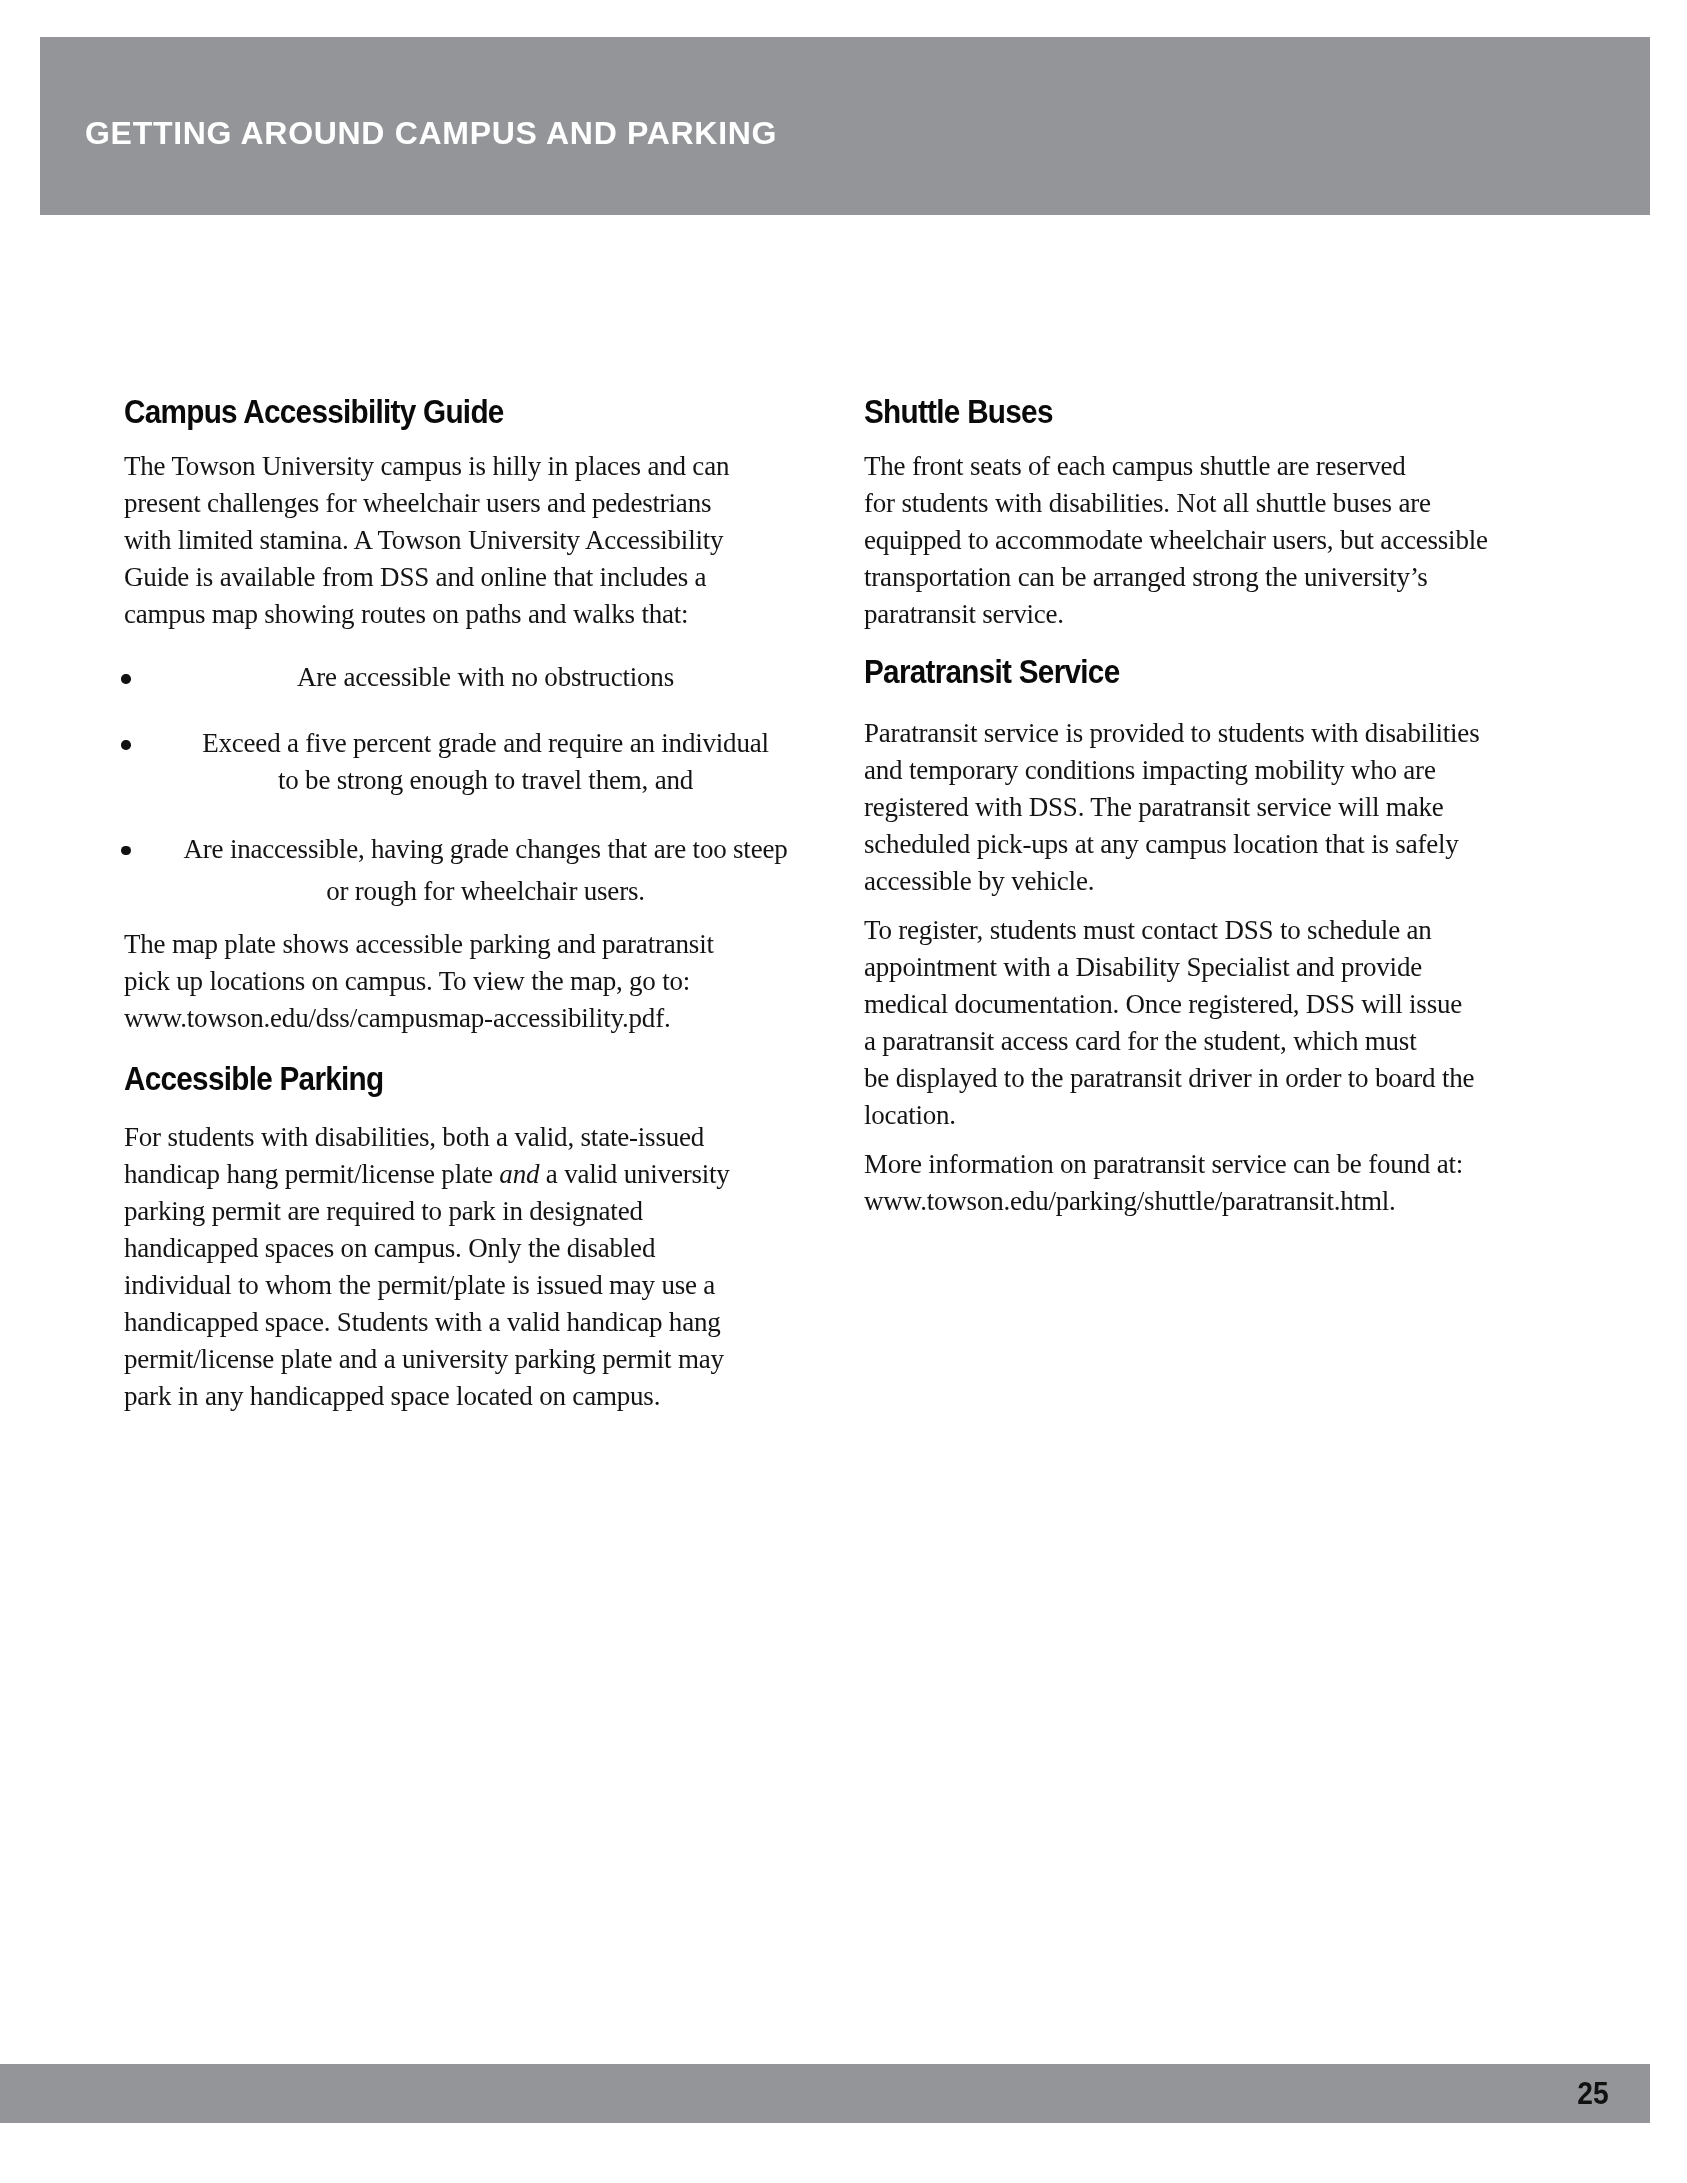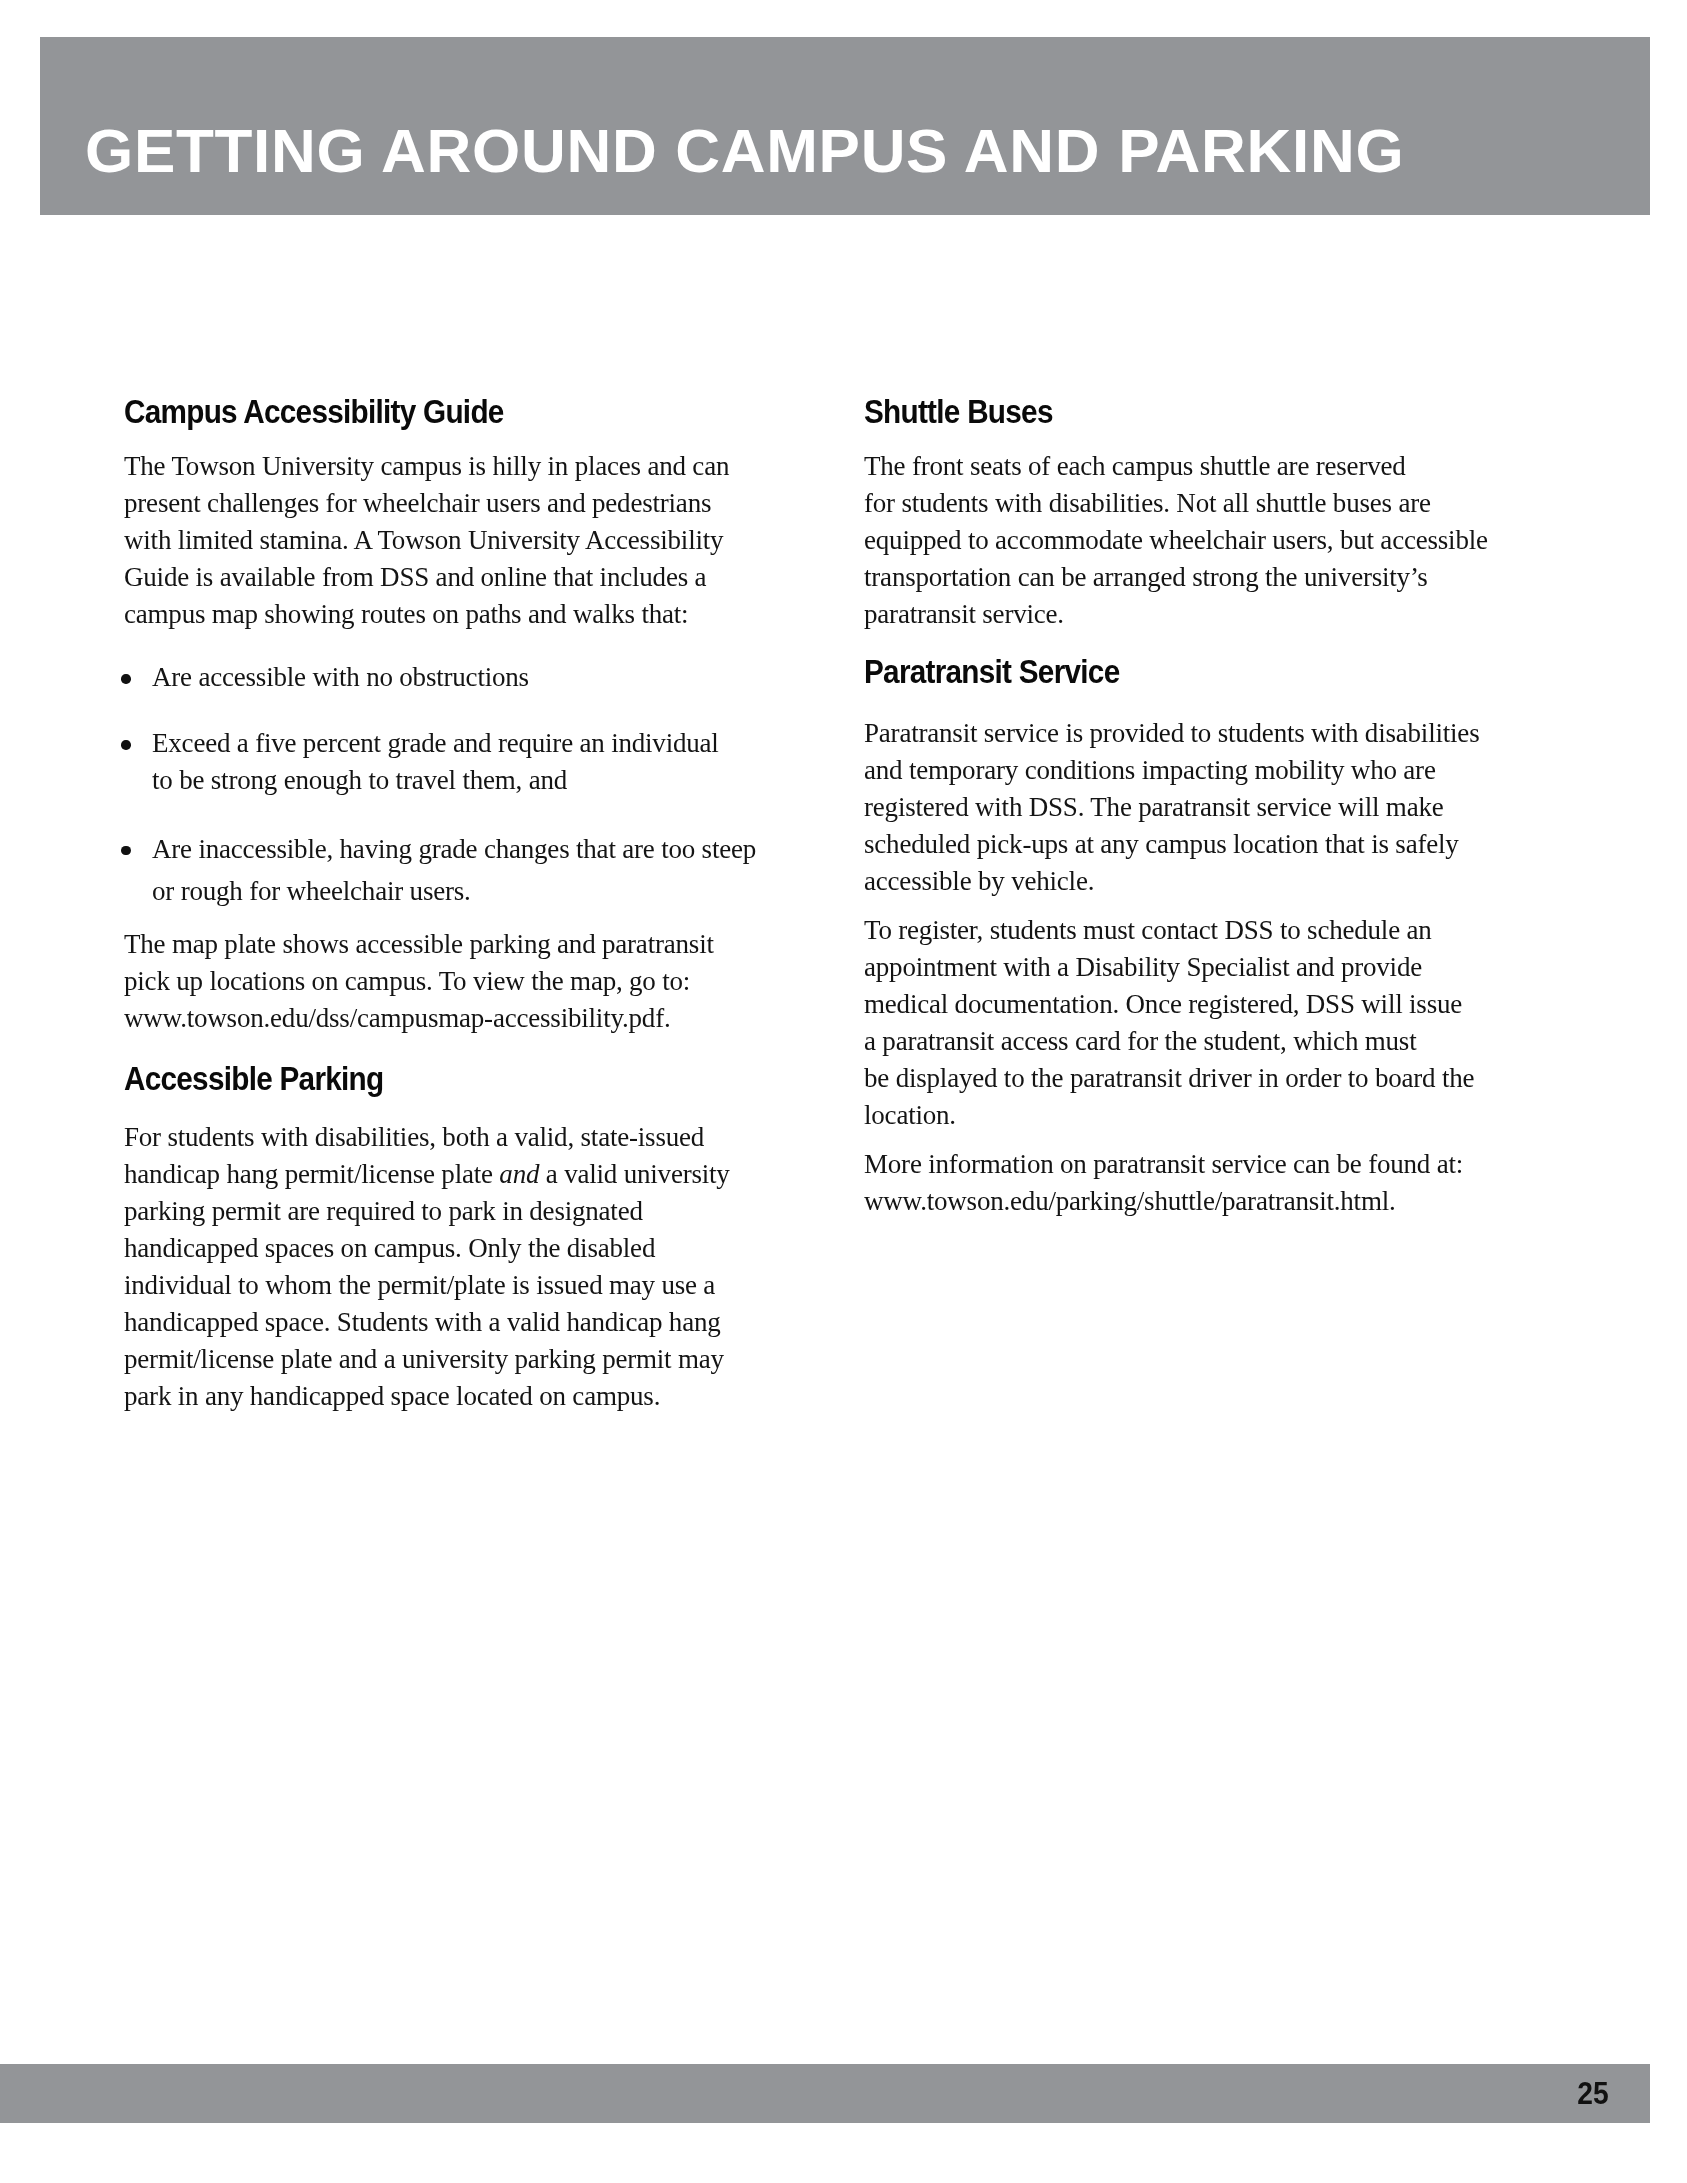--- a/index.html
+++ b/index.html
@@ -23,21 +23,21 @@
     height: 178px;
     background: #939598;
   }
   .page-title {
     position: absolute;
     left: 85px;
     top: 115px;
     margin: 0;
     font-family: "Liberation Sans", "DejaVu Sans", sans-serif;
     font-weight: 700;
-    font-size: 62px;
+    font-size: 32px;
     letter-spacing: 0.7px;
     color: #ffffff;
     white-space: nowrap;
   }
   .column {
     position: absolute;
     top: 385px;
   }
   .col-left { left: 124px; width: 695px; }
   .col-right { left: 864px; width: 729px; }
@@ -72,21 +72,21 @@
     padding: 0;
   }
   .bullet-item {
     position: relative;
     padding-left: 28px;
     font-size: 27px;
     line-height: 37px;
     letter-spacing: -0.2px;
     color: #141414;
   }
-  .bullet-item .line { display: block; white-space: nowrap; }
+  .bullet-item .line { display: block; white-space: nowrap; text-align: center; }
   .bullet-item .bullet-dot {
     position: absolute;
     left: -2.7px;
     top: 15px;
     width: 9.4px;
     height: 9.4px;
     border-radius: 50%;
     background: #111;
   }
   .bullet-gap { height: 26px; }

